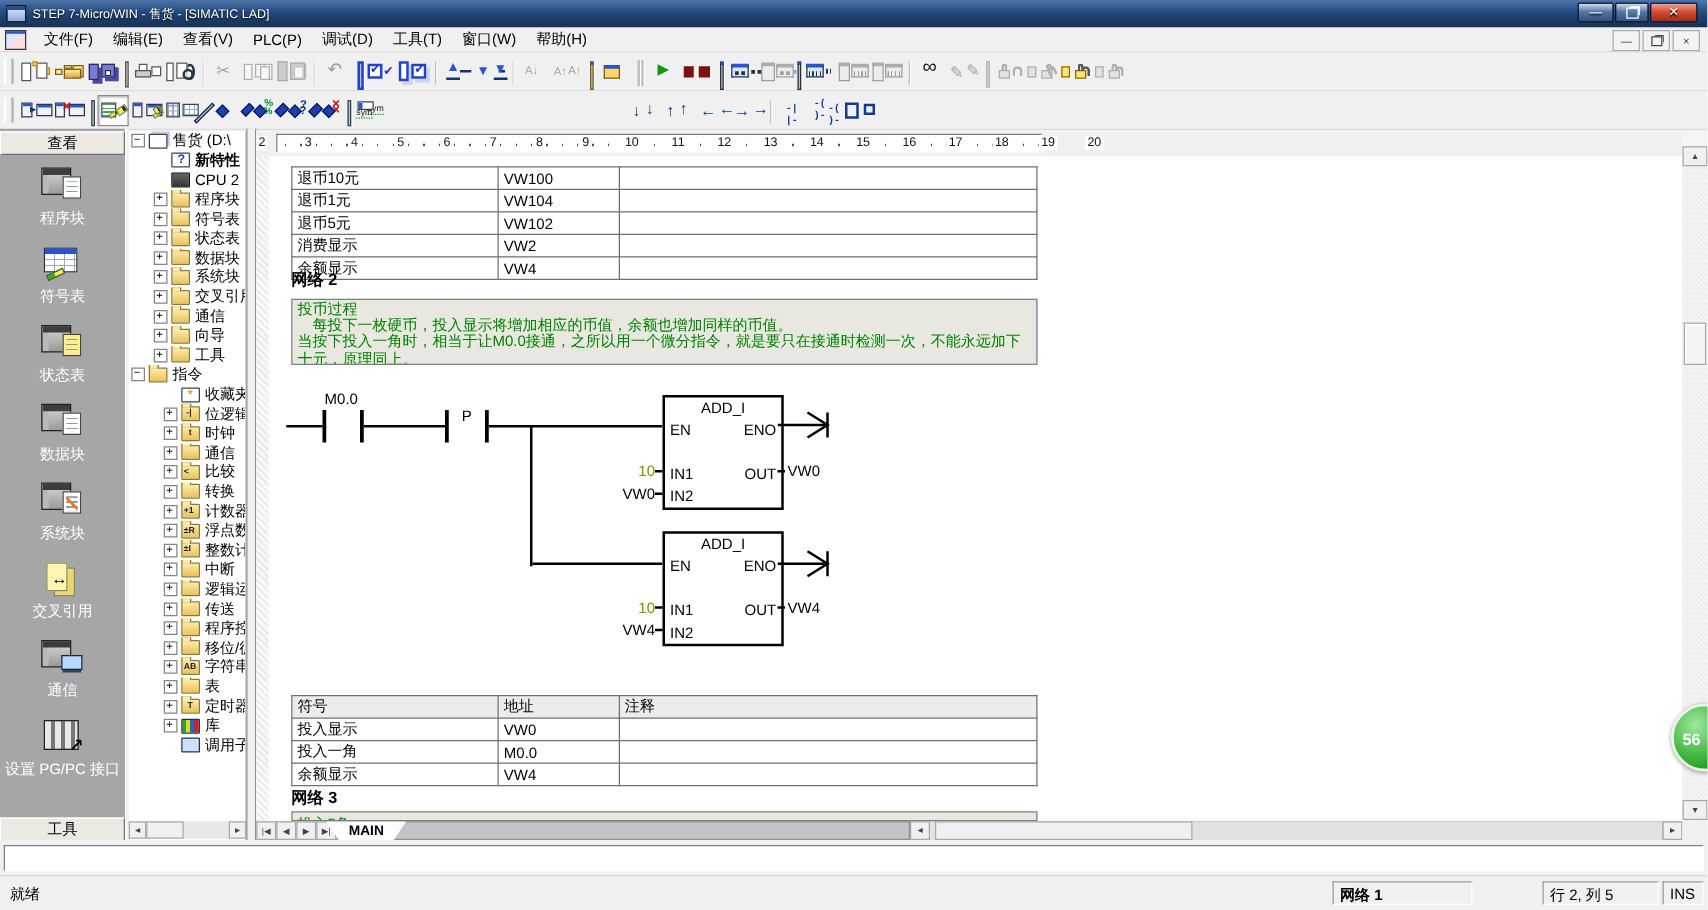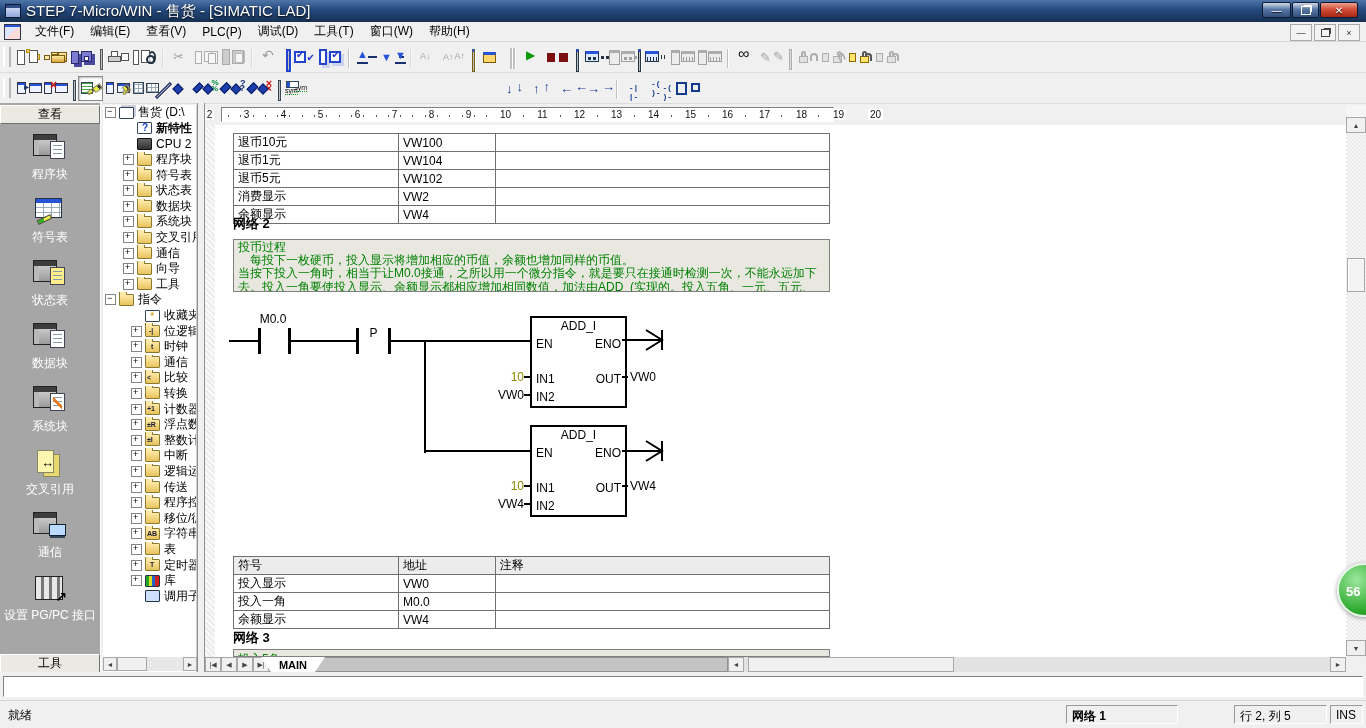--- a/index.html
+++ b/index.html
@@ -5,21 +5,21 @@
   html,body{margin:0;padding:0;}
   body{width:1366px;height:728px;overflow:hidden;position:relative;background:#f0f0f0;
        font-family:"Liberation Sans","DejaVu Sans",sans-serif;font-size:12px;color:#000;
        -webkit-font-smoothing:none;}
   .abs{position:absolute;box-sizing:border-box;}
   
   #titlebar{left:0;top:0;width:1366px;height:22px;
     background:linear-gradient(#4f74a8,#24497f 45%,#16304f);display:flex;align-items:center;}
   #titlebar .appico{width:14px;height:12px;margin:0 5px 0 5px;background:linear-gradient(#dfe7ff,#8fa7d8);
     border:1px solid #0a1a33;box-shadow:inset 0 3px 0 #2e4d86;}
-  #titlebar .t{color:#fff;font-size:15px;text-shadow:0 1px 2px #000;}
+  #titlebar .t{color:#fff;font-size:10px;text-shadow:0 1px 2px #000;}
   .winbtn{position:absolute;top:2px;height:16px;border:1px solid #0a1a33;border-radius:2px;
     background:linear-gradient(rgba(255,255,255,.75),rgba(180,200,230,.35) 45%,rgba(90,120,170,.35));
     display:flex;align-items:center;justify-content:center;color:#fff;font-size:10px;text-shadow:0 1px 1px #000;}
   #btn-close{background:linear-gradient(#f0a092,#d25038 45%,#a82614);}
   
   #menubar{left:0;top:22px;width:1366px;height:20px;background:#f0f0f0;border-bottom:1px solid #d9d9d9;
     display:flex;align-items:center;}
   #menubar .appico2{width:15px;height:14px;margin:0 6px 0 4px;background:linear-gradient(135deg,#dce6ff 50%,#ffdcdc 50%);
     border:1px solid #334;box-shadow:inset 0 2px 0 #2753d8;}
   .menuitem{padding:2px 8px;cursor:default;}
@@ -784,21 +784,20 @@
         </tr>
       </tbody>
   </table>
 
   <div class="abs nettitle" id="net2title">网络 2</div>
   <div class="abs" id="net2comment">
 
   <div class="cline">投币过程</div>
       <div class="cline">　每投下一枚硬币，投入显示将增加相应的币值，余额也增加同样的币值。</div>
       <div class="cline">当按下投入一角时，相当于让M0.0接通，之所以用一个微分指令，就是要只在接通时检测一次，不能永远加下</div>
-      <div class="cline">去。投入一角要使投入显示、余额显示都相应增加相同数值，加法由ADD_(实现的。投入五角、一元、五元、</div>
       <div class="cline">十元，原理同上。</div>
     </div>
 
   <div class="abs wire" style="left:24px;top:235px;width:29px;height:2px;"></div>
   <div class="cbar" style="left:53px;"></div>
   <div class="cbar" style="left:83px;"></div>
   <div class="ladlabel" style="left:36px;top:207px;width:64px;">M0.0</div>
   <div class="abs wire" style="left:86px;top:235px;width:65px;height:2px;"></div>
   <div class="cbar" style="left:151px;"></div>
   <div class="cbar" style="left:183px;"></div>

